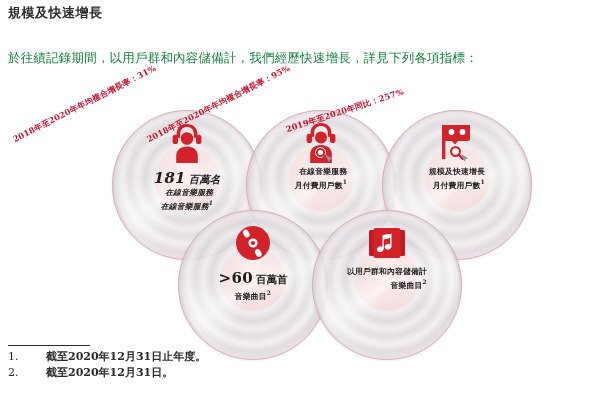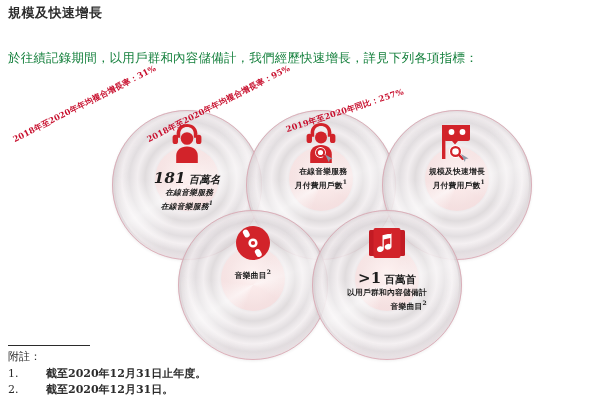--- a/index.html
+++ b/index.html
@@ -229,51 +229,50 @@
   <div class="disc-content" style="left:178px;top:118px;">
     <div class="disc-icon">
       <svg width="40" height="42" viewBox="0 0 40 42">
         <circle cx="20" cy="21" r="17" fill="#d2232a"></circle>
         <circle cx="20" cy="21" r="4.6" fill="#ffffff"></circle>
         <circle cx="20" cy="21" r="2.1" fill="#d2232a"></circle>
         <rect x="10.5" y="7.5" width="5.6" height="8" rx="2.6" fill="#ffffff" transform="rotate(-28 13.3 11.5)"></rect>
         <rect x="22.5" y="27" width="5.6" height="8" rx="2.6" fill="#ffffff" transform="rotate(-28 25.3 31)"></rect>
       </svg>
     </div>
+    <div class="stat-line">
+      <span class="stat-value">&gt;60</span><span class="stat-unit">百萬首</span>
+    </div>
     <div class="stat-desc">
       <span>音樂曲目</span><sup>2</sup>
     </div>
   </div>
 
   <div class="disc" id="disc-5">
     <div class="disc-label"></div>
   </div>
   <div class="disc-content" style="left:312px;top:118px;">
     <div class="disc-icon">
       <svg width="42" height="42" viewBox="0 0 42 42">
         <rect x="3" y="8" width="8" height="26" rx="1.5" fill="#c21b24"></rect>
         <rect x="31" y="8" width="8" height="26" rx="1.5" fill="#c21b24"></rect>
         <rect x="7.5" y="6" width="27" height="30" rx="2" fill="#d2232a"></rect>
         <path d="M26 11l-9.5 2.3v11.4c-.7-.4-1.6-.6-2.5-.4-1.9.3-3.2 1.8-3 3.4.2 1.6 1.9 2.6 3.8 2.3 1.7-.3 2.9-1.5 3-2.9V17.6l6.4-1.6v6.3c-.7-.4-1.6-.6-2.5-.4-1.9.3-3.2 1.8-3 3.4.2 1.6 1.9 2.6 3.8 2.3 1.7-.3 2.9-1.5 3-2.9V11z" fill="#ffffff"></path>
       </svg>
     </div>
-    <div class="stat-line">
-      <span class="stat-value">&gt;1</span><span class="stat-unit">百萬首</span>
-    </div>
     <div class="stat-desc">
       <span>以用戶群和內容儲備計</span><br>
       <span>音樂曲目</span><sup>2</sup>
     </div>
   </div>
 
 </div>
 
 <div class="footnotes">
   <div class="fn-rule"></div>
-  <div class="fn-title">附註：</div>
   <div class="fn-row">
     <span class="fn-num">1.</span>
     <span class="fn-text">截至2020年12月31日止年度。</span>
   </div>
   <div class="fn-row">
     <span class="fn-num">2.</span>
     <span class="fn-text">截至2020年12月31日。</span>
   </div>
 </div>
 

